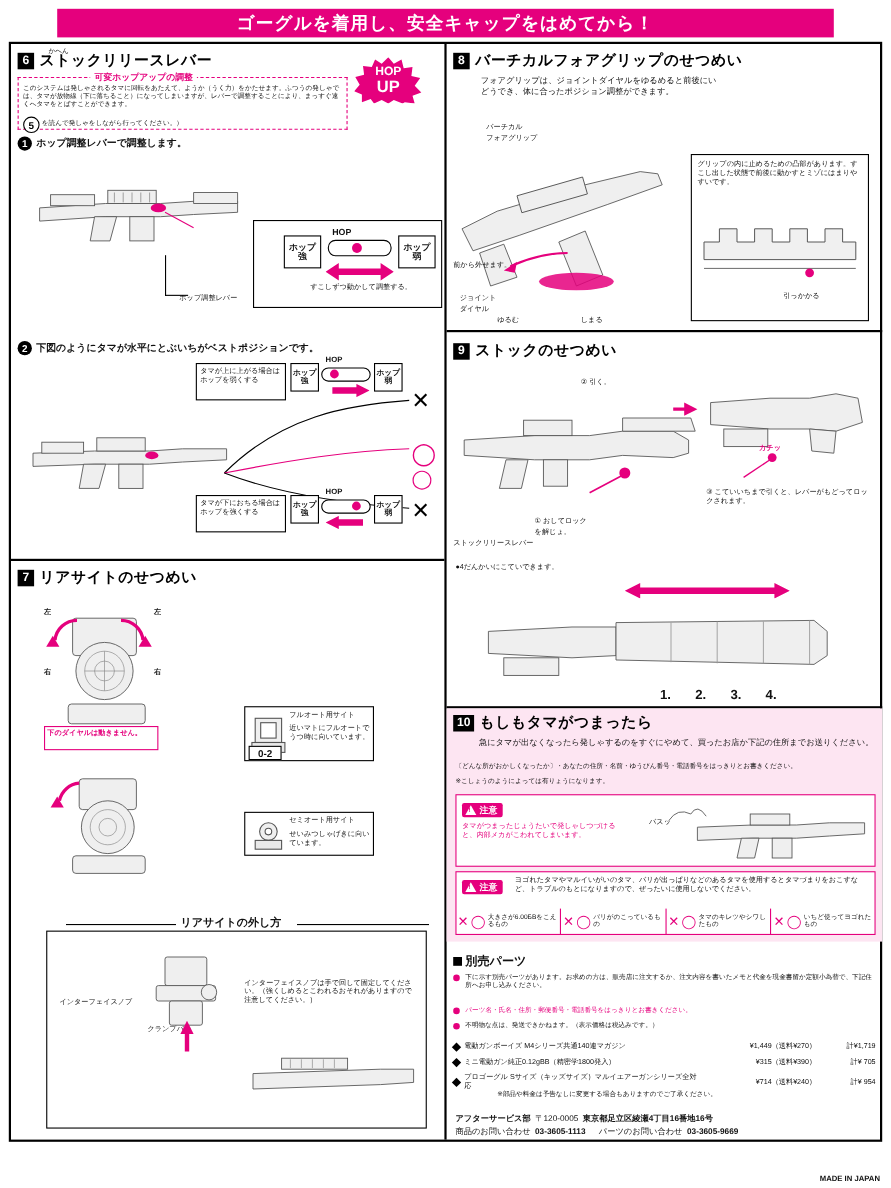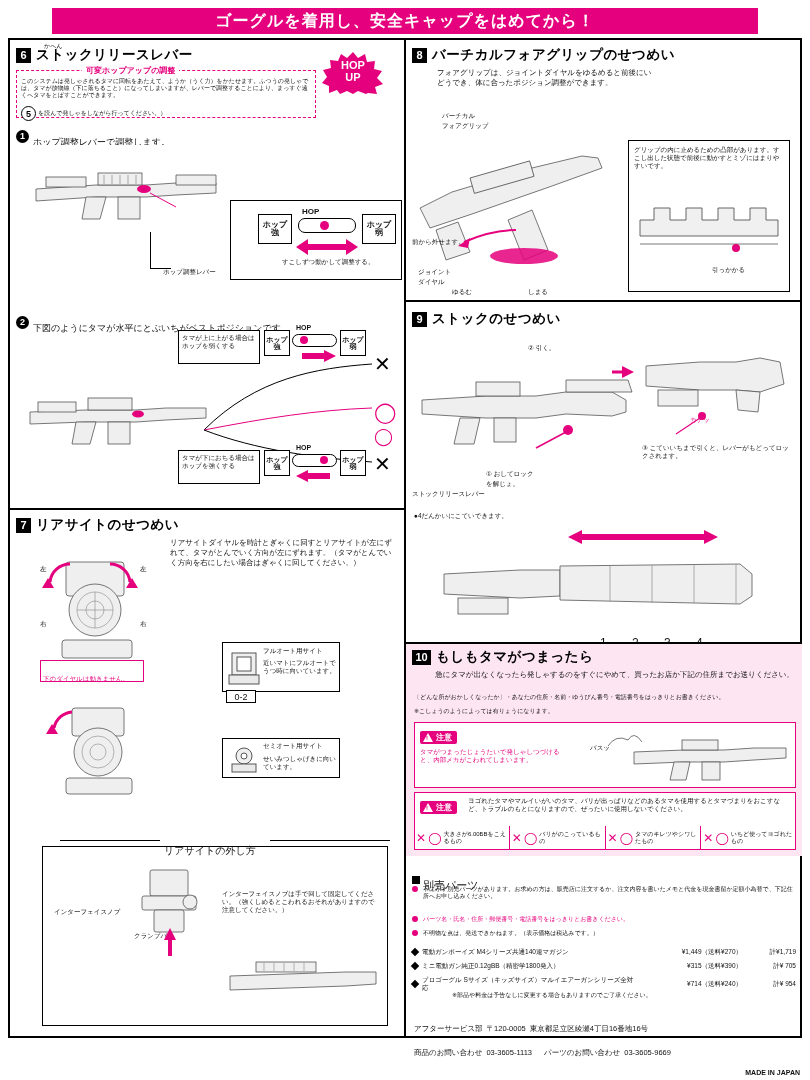--- a/index.html
+++ b/index.html
@@ -4,21 +4,21 @@
 <style>
   html,body{margin:0;padding:0;background:#1a1a1a;}
   body{font-family:"Liberation Sans","DejaVu Sans",sans-serif;}
   #page{
     position:relative;width:810px;height:1080px;background:#ffffff;overflow:hidden;
     color:#111;
   }
   
   .box{position:absolute;box-sizing:border-box;}
   .pink{color:#e5007d;}
-  .bold{font-weight:normal;margin-top:12px;}
+  .bold{font-weight:bold;}
   .center{text-align:center;}
   .tiny{font-size:6.5px;line-height:1.25;}
   .xtiny{font-size:6px;line-height:1.2;}
   .small{font-size:7.5px;line-height:1.3;}
   .med{font-size:9px;line-height:1.35;}
   
   #banner{
     left:52px;top:8px;width:706px;height:26px;background:#e5007d;
     color:#fff;font-size:16px;font-weight:bold;letter-spacing:1px;
     display:flex;align-items:center;justify-content:center;
@@ -121,21 +121,21 @@
     <span class="numbox">6</span>
     <span class="sec-t">ストックリリースレバー</span>
   </div>
   <div class="box" style="left:44px;top:42px;font-size:6px;color:#000;">かへん</div>
 
   <div class="box" id="hopup">
     <svg class="burst" viewBox="0 0 62 42">
       <polygon points="31,0 36,6 43,2 45,10 53,9 52,17 60,19 55,26 61,32 53,35 55,42 46,41 44,42 36,39 31,42 25,39 18,42 15,38 7,41 7,34 0,31 5,25 1,18 9,16 8,8 16,9 19,2 25,6" fill="#e5007d"></polygon>
     </svg>
     <div class="box center" style="left:0;top:8px;width:62px;color:#fff;font-size:11px;font-weight:bold;line-height:1;">HOP</div>
-    <div class="box center" style="left:0;top:20px;width:62px;color:#fff;font-size:11px;font-weight:bold;line-height:1;">UP</div>
+    <div class="box center" style="left:0;top:20px;width:62px;color:#fff;font-size:15px;font-weight:bold;line-height:1;">UP</div>
   </div>
 
   <div class="box dashbox" style="left:16px;top:70px;width:300px;height:48px;"></div>
   <div class="dashlabel" style="left:82px;top:65px;">可変ホップアップの調整</div>
   <div class="box xtiny" style="left:21px;top:78px;width:290px;">このシステムは発しゃされるタマに回転をあたえて、ようか（うく力）をかたせます。ふつうの発しゃでは、タマが放物線（下に落ちること）になってしまいますが、レバーで調整することにより、まっすぐ遠くへタマをとばすことができます。</div>
   <div class="box" style="left:21px;top:106px;width:290px;display:flex;align-items:center;gap:2px;">
     <span class="stepn open">5</span>
     <span class="xtiny">を読んで発しゃをしながら行ってください。）</span>
   </div>
 
@@ -239,21 +239,20 @@
       <polygon points="34,3 12,3 12,0 0,6 12,12 12,9 34,9" fill="#e5007d"></polygon>
     </svg>
   </div>
 
   <div class="sec-line" style="left:10px;top:508px;width:394px;height:2px;"></div>
 
   <div class="sec-h" style="left:16px;top:516px;">
     <span class="numbox">7</span>
     <span class="sec-t">リアサイトのせつめい</span>
   </div>
-  <div class="box small" style="left:170px;top:538px;width:222px;">リアサイトダイヤルを時計とぎゃくに回すとリアサイトが左にずれて、タマがとんでいく方向が左にずれます。（タマがとんでいく方向を右にしたい場合はぎゃくに回してください。）</div>
 
   <div class="box" style="left:36px;top:548px;width:124px;height:118px;">
     <svg viewBox="0 0 124 118" width="124" height="118">
       <g fill="#efefef" stroke="#555" stroke-width="0.8">
         <rect x="30" y="14" width="58" height="34" rx="3"></rect>
         <circle cx="59" cy="62" r="26"></circle>
         <rect x="26" y="92" width="70" height="18" rx="3"></rect>
       </g>
       <g fill="none" stroke="#888" stroke-width="0.6">
         <circle cx="59" cy="62" r="18"></circle>

